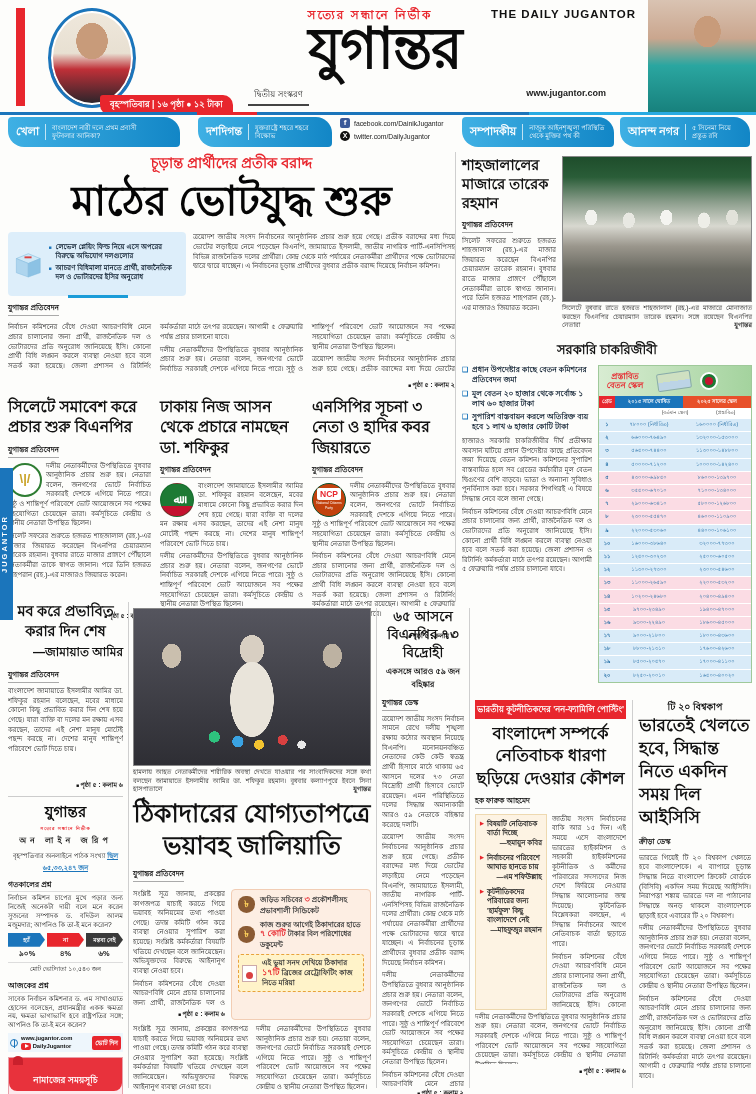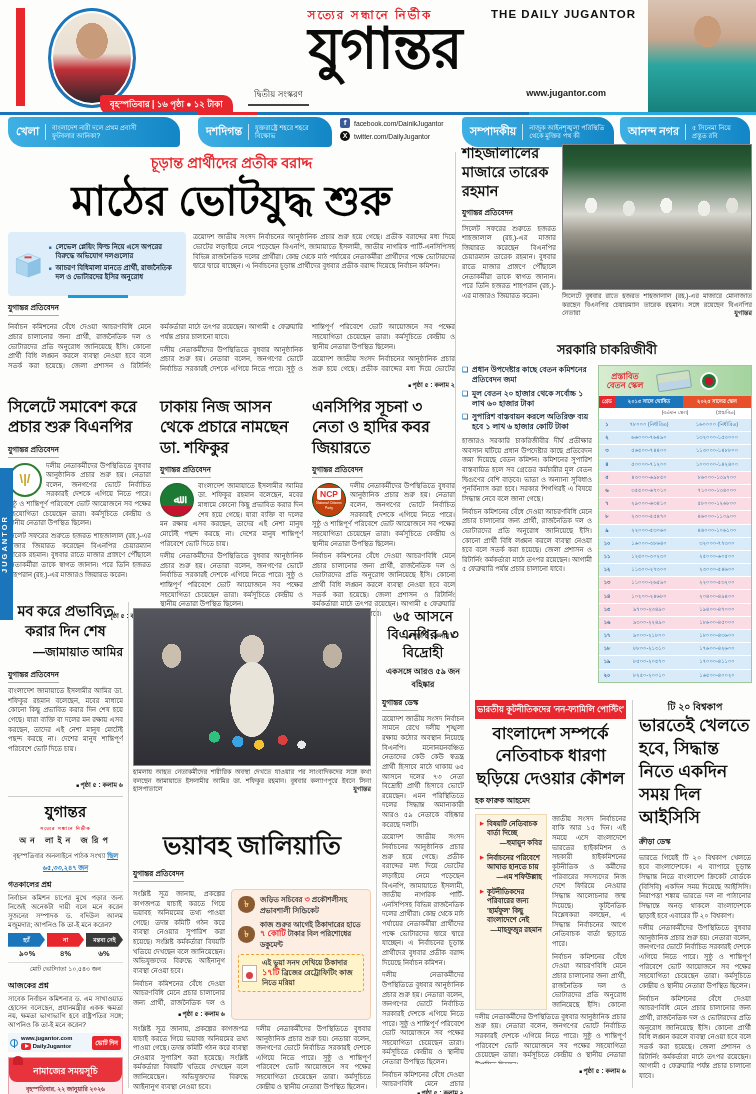--- a/index.html
+++ b/index.html
@@ -80,21 +80,21 @@
   .logo-circle { width:34px; height:34px; border-radius:50%; float:left; margin:2px 4px 2px 0;
       display:flex; flex-direction:column; align-items:center; justify-content:center; }
   .bnp { border:2.5px solid #2e7d32; background:#fff; color:#c9a227; font-weight:900; font-size:13px; }
   .jamaat { background:linear-gradient(180deg,#1d7a34 68%,#c4122f 68%); color:#fff; font-size:11px; font-weight:bold;
       border:1.5px solid #14582476; }
   .ncp { background:#c2410c; border:1.5px solid #09522e; }
   .ncp-t { color:#e8262d; background:#fff; font-weight:900; font-size:8.5px; padding:0 3px; border-radius:2px; }
   .ncp-s { color:#fff; font-size:3.4px; margin-top:1px; text-align:center; }
 
   
-  .tareq { position:absolute; left:462px; top:144px; width:290px; height:186px; display:flex; gap:6px; }
+  .tareq { position:absolute; left:462px; top:156px; width:290px; height:186px; display:flex; gap:6px; }
   .t-left { width:94px; }
   .t-h { font-size:14.5px; font-weight:900; line-height:1.3; cursor:pointer; }
   .t-body { height:96px; overflow:hidden; }
   .t-right { flex:1; }
   .photo-mazar { width:100%; height:146px; border:1px solid #888;
       background: radial-gradient(ellipse 10px 13px at 15% 42%, #f2f2ee 60%, transparent 61%),
                   radial-gradient(ellipse 10px 13px at 35% 44%, #e8e8e2 60%, transparent 61%),
                   radial-gradient(ellipse 10px 13px at 55% 42%, #f4f4f0 60%, transparent 61%),
                   radial-gradient(ellipse 10px 13px at 75% 44%, #eeeee8 60%, transparent 61%),
                   radial-gradient(ellipse 10px 13px at 90% 42%, #e2e2da 60%, transparent 61%),
@@ -156,21 +156,21 @@
   .globe-icon { width:8px; height:8px; border-radius:50%; border:1px solid #1b75bb; position:relative; }
   .globe-icon::before { content:""; position:absolute; left:3px; top:0; width:2px; height:8px; border-left:1px solid #1b75bb; }
   .yt-icon { width:10px; height:7px; background:#e8262d; border-radius:2px; position:relative; }
   .yt-icon::before { content:""; position:absolute; left:3.5px; top:1.5px; border-left:4px solid #fff;
       border-top:2px solid transparent; border-bottom:2px solid transparent; }
   .vote-links { font-size:5.8px; font-weight:bold; line-height:1.3; }
   .vote-btn { margin-left:auto; background:#e8262d; color:#fff; font-size:6.2px; font-weight:bold;
       padding:3px 3px; border-radius:2px; cursor:pointer; text-align:center; line-height:1.2; }
 
   .prayer { margin-top:5px; border:1px solid #e8a0aa; background:#fde8ec; }
-  .pr-head { background:#e8323c; color:#fff; text-align:center; font-size:9px; font-weight:900; padding:6px 0 3px;
+  .pr-head { background:#e8323c; color:#fff; text-align:center; font-size:9px; font-weight:900; padding:15px 0 3px;
       position:relative; border-radius:0 0 8px 8px; }
   .mosque-icon { position:absolute; left:4px; top:-2px; width:10px; height:9px; background:#c9202c;
       border-radius:50% 50% 0 0; }
   .pr-date { text-align:center; font-size:6px; font-weight:bold; color:#7a1f28; padding:2px 0; border-bottom:1px solid #f3bcc4; }
   .pr-grid { font-size:5.8px; color:#5a2a30; }
   .pr-row { display:flex; border-bottom:1px solid #f3bcc4; }
   .pr-row span { padding:1.6px 2px; }
   .pr-row .n { width:44%; } .pr-row .s { width:28%; text-align:center; } .pr-row .j { width:28%; text-align:center; }
   .pr-hrow { font-weight:bold; color:#b01722; background:#fbd8dd; }
 
@@ -564,21 +564,21 @@
 
   <div class="vtab">JUGANTOR</div>
 
   <section class="center colrule" style="padding-right:5px;">
     <div class="photo-presser"></div>
     <div class="caption">
       <span>হামলায় আহত নেতাকর্মীদের শারীরিক অবস্থা দেখতে যাওয়ার পর সাংবাদিকদের সঙ্গে কথা বলছেন জামায়াতে ইসলামীর আমির ডা. শফিকুর রহমান। বুধবার কল্যাণপুরে ইবনে সিনা হাসপাতালে</span>
       <span class="credit">যুগান্তর</span>
     </div>
     <h2 class="fraud-h">
-      <br>
+      <span>ঠিকাদারের যোগ্যতাপত্রে</span><br>
       <span>ভয়াবহ জালিয়াতি</span>
     </h2>
     <span class="byline">যুগান্তর প্রতিবেদন</span>
     <div class="fraud-row">
       <div class="f-left">
         <div class="body-text">
           <p>সংশ্লিষ্ট সূত্র জানায়, প্রকল্পের কাগজপত্র যাচাই করতে গিয়ে ভয়াবহ অনিয়মের তথ্য পাওয়া গেছে। তদন্ত কমিটি গঠন করে ব্যবস্থা নেওয়ার সুপারিশ করা হয়েছে। সংশ্লিষ্ট কর্মকর্তারা বিষয়টি খতিয়ে দেখছেন বলে জানিয়েছেন। অভিযুক্তদের বিরুদ্ধে আইনানুগ ব্যবস্থা নেওয়া হবে।</p>
           <p>নির্বাচন কমিশনের বেঁধে দেওয়া আচরণবিধি মেনে প্রচার চালানোর জন্য প্রার্থী, রাজনৈতিক দল ও ভোটারদের প্রতি অনুরোধ জানিয়েছে ইসি। কোনো প্রার্থী বিধি লঙ্ঘন করলে ব্যবস্থা নেওয়া হবে বলে সতর্ক করা হয়েছে। জেলা প্রশাসন ও রিটার্নিং কর্মকর্তারা মাঠে তৎপর রয়েছেন। আগামী ৫ ফেব্রুয়ারি পর্যন্ত প্রচার চালানো যাবে।</p>
         </div>
         <div class="jump">পৃষ্ঠা ৫ : কলাম ৬</div>

